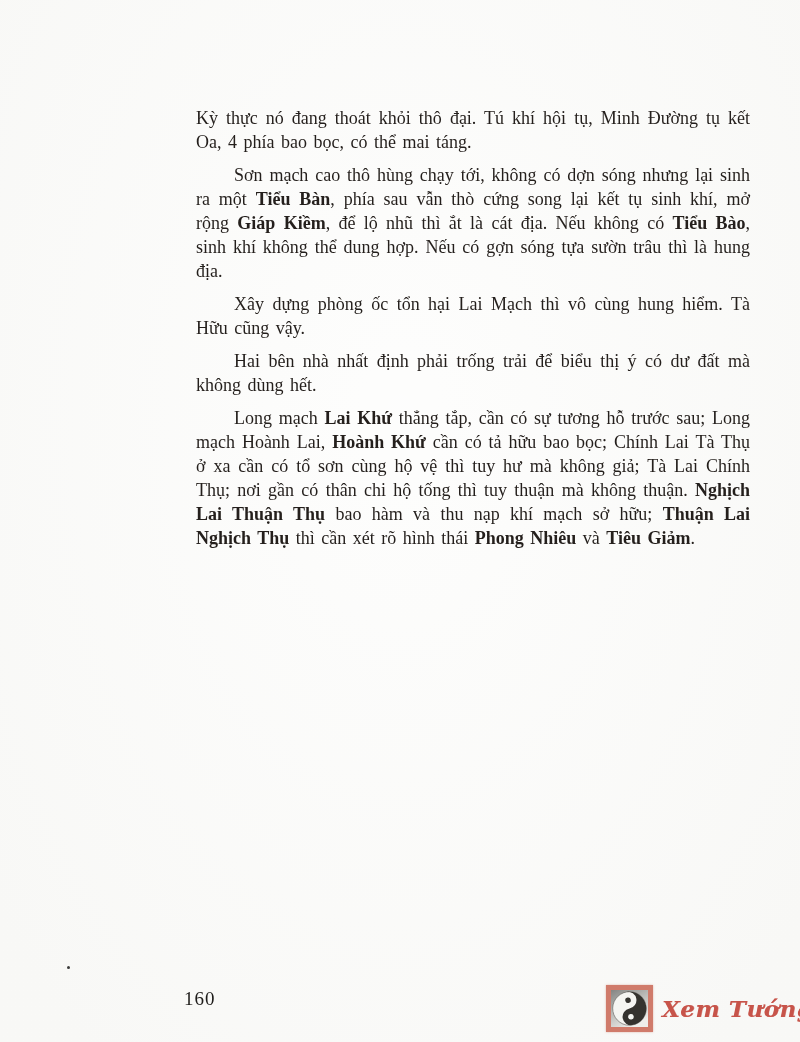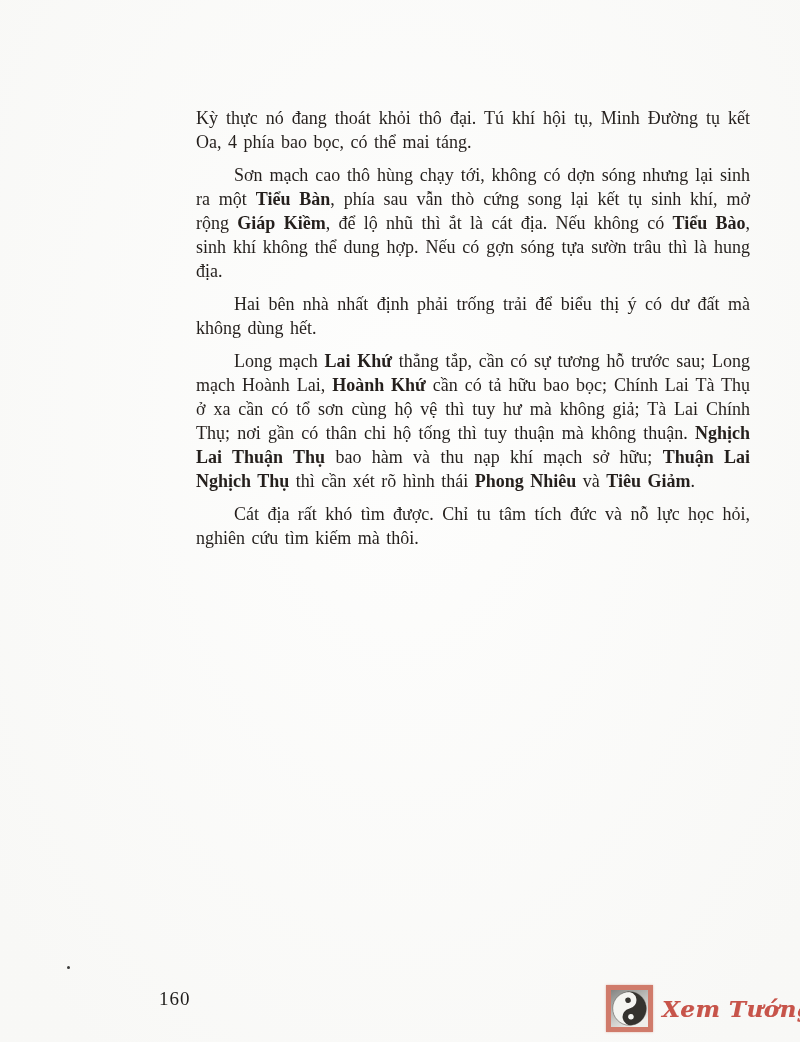--- a/index.html
+++ b/index.html
@@ -36,21 +36,21 @@
     margin-left: 28px;
   }
   .text-block p {
     margin: 0 0 9px 0;
     text-indent: 38px;
   }
   .text-block p.no-indent { text-indent: 0; }
   .text-block .bold { font-weight: bold; }
   .page-number {
     position: absolute;
-    left: 159px;
+    left: 184px;
     top: 988px;
     font-size: 19px;
     letter-spacing: 1px;
     color: #1e1c1a;
     font-family: "Liberation Serif", serif;
   }
   .ink-speck {
     position: absolute;
     left: 67px;
     top: 966px;
@@ -91,23 +91,23 @@
   }
 </style>
 </head>
 <body>
 
 <div class="page">
 
   <main class="text-block" id="text-block">
       <p class="no-indent"><span>Kỳ thực nó đang thoát khỏi thô đại. Tú khí hội tụ, Minh Đường tụ kết Oa, 4 phía bao bọc, có thể mai táng.</span></p>
       <p><span>Sơn mạch cao thô hùng chạy tới, không có dợn sóng nhưng lại sinh ra một </span><span class="bold">Tiểu Bàn</span><span>, phía sau vẫn thò cứng song lại kết tụ sinh khí, mở rộng </span><span class="bold">Giáp Kiềm</span><span>, để lộ nhũ thì ắt là cát địa. Nếu không có </span><span class="bold">Tiểu Bào</span><span>, sinh khí không thể dung hợp. Nếu có gợn sóng tựa sườn trâu thì là hung địa.</span></p>
+      <p><span>Xây dựng phòng ốc tổn hại Lai Mạch thì vô cùng hung hiểm. Tà Hữu cũng vậy.</span></p>
       <p><span>Hai bên nhà nhất định phải trống trải để biểu thị ý có dư đất mà không dùng hết.</span></p>
       <p><span>Long mạch </span><span class="bold">Lai Khứ</span><span> thẳng tắp, cần có sự tương hỗ trước sau; Long mạch Hoành Lai, </span><span class="bold">Hoành Khứ</span><span> cần có tả hữu bao bọc; Chính Lai Tà Thụ ở xa cần có tổ sơn cùng hộ vệ thì tuy hư mà không giả; Tà Lai Chính Thụ; nơi gần có thân chi hộ tống thì tuy thuận mà không thuận. </span><span class="bold">Nghịch Lai Thuận Thụ</span><span> bao hàm và thu nạp khí mạch sở hữu; </span><span class="bold">Thuận Lai Nghịch Thụ</span><span> thì cần xét rõ hình thái </span><span class="bold">Phong Nhiêu</span><span> và </span><span class="bold">Tiêu Giảm</span><span>.</span></p>
-      <p><span>Cát địa rất khó tìm được. Chỉ tu tâm tích đức và nỗ lực học hỏi, nghiên cứu tìm kiếm mà thôi.</span></p>
     </main>
 
   <span class="ink-speck"></span>
 
   <span class="page-number">160</span>
 
   <div class="watermark">
     <span class="wm-icon">
       <svg viewBox="0 0 100 100" width="35" height="35" aria-hidden="true">
         <circle cx="50" cy="50" r="48" fill="#f5f5f2" stroke="#55524e" stroke-width="1.5"></circle>

